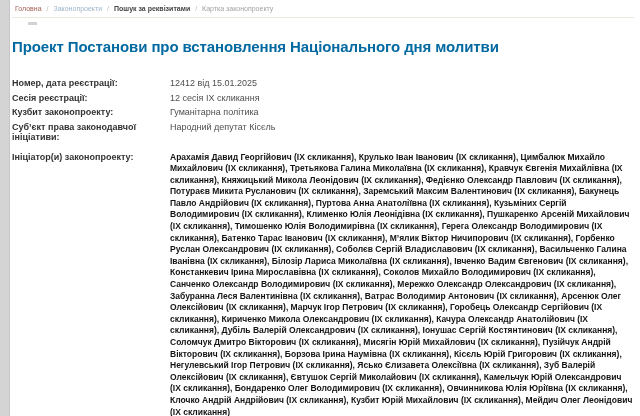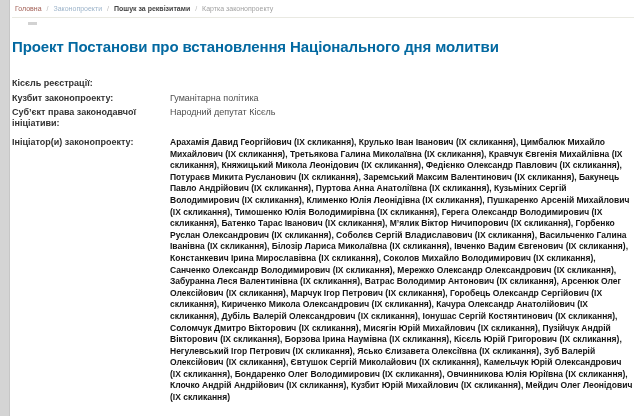--- a/index.html
+++ b/index.html
@@ -89,23 +89,28 @@
   </div>
 
   <div class="rule"></div>
 
   <div class="dash"></div>
 
   <h1 class="title">Проект Постанови про встановлення Національного дня молитви</h1>
 
   <div class="fields">
 
+    <div class="row">
+      <div class="label">Номер, дата реєстрації:</div>
+      <div class="value">12412 від 15.01.2025</div>
+    </div>
 
     <div class="row">
-      <div class="label">Кісєль реєстрації:</div>
+      <div class="label">Сесія реєстрації:</div>
+      <div class="value">12 сесія ІХ скликання</div>
     </div>
 
     <div class="row">
       <div class="label">Кузбит законопроекту:</div>
       <div class="value">Гуманітарна політика</div>
     </div>
 
     <div class="row">
       <div class="label">Суб’єкт права законодавчої ініціативи:</div>
       <div class="value">Народний депутат Кісєль</div>

